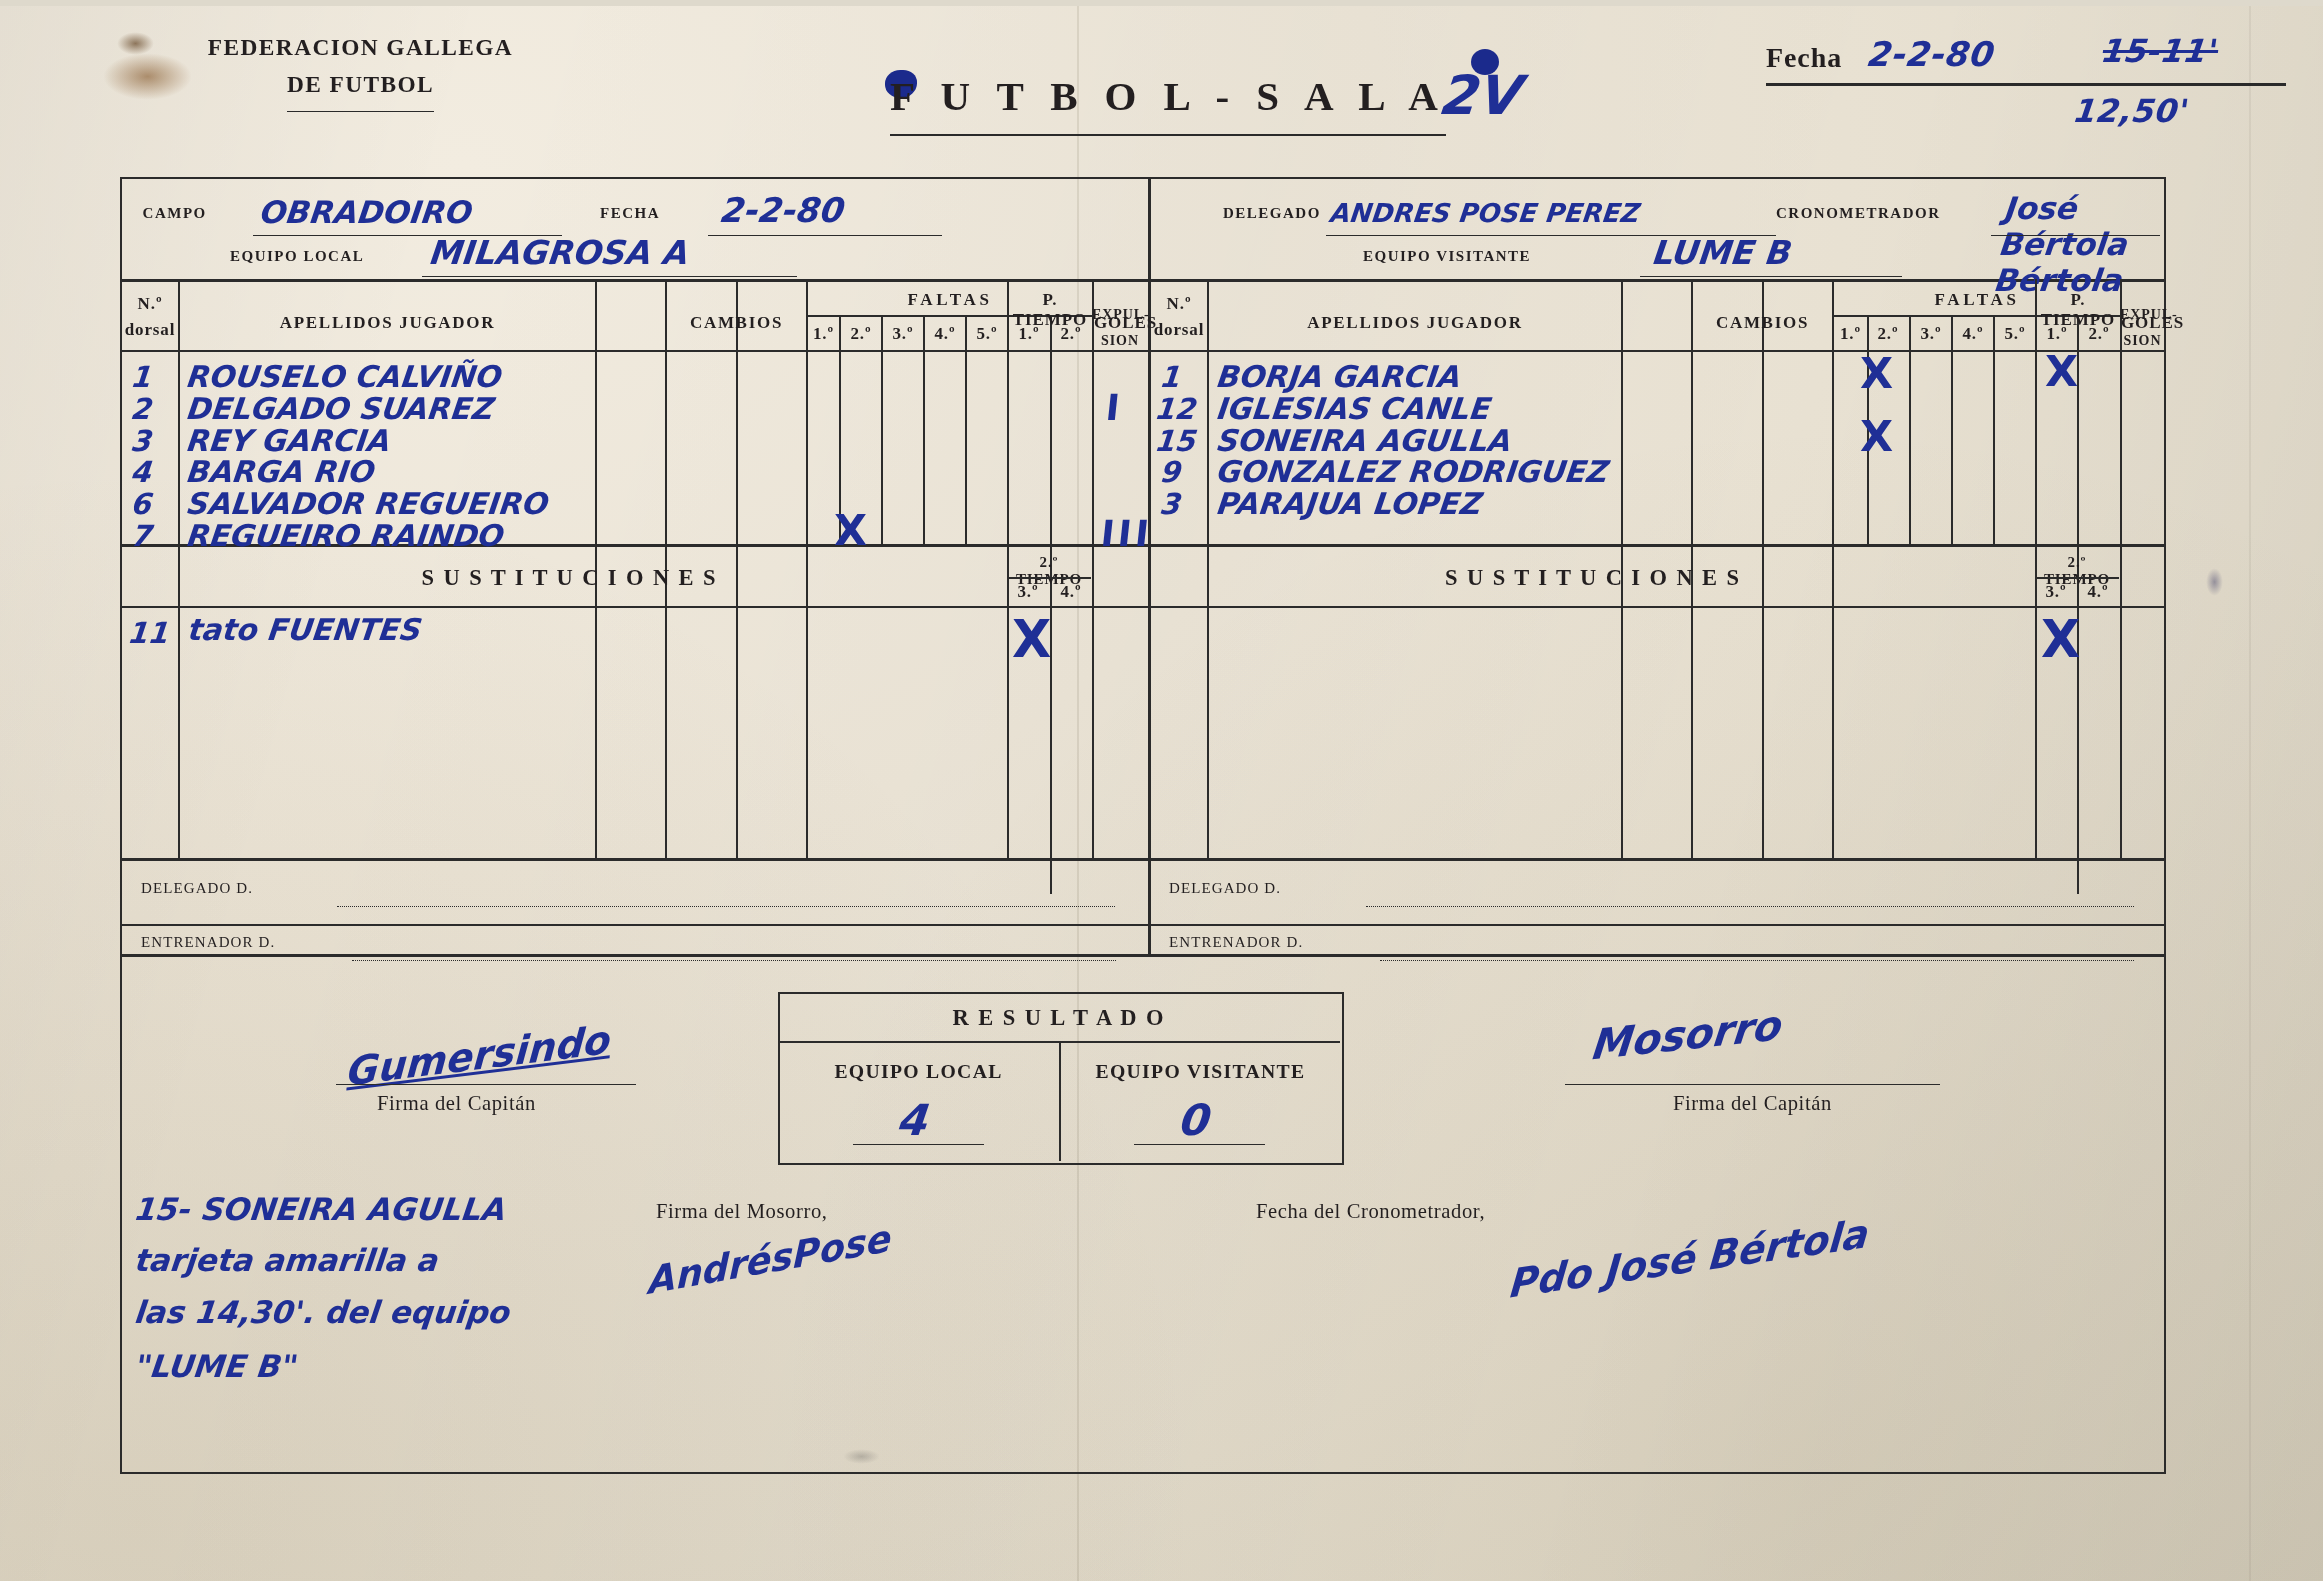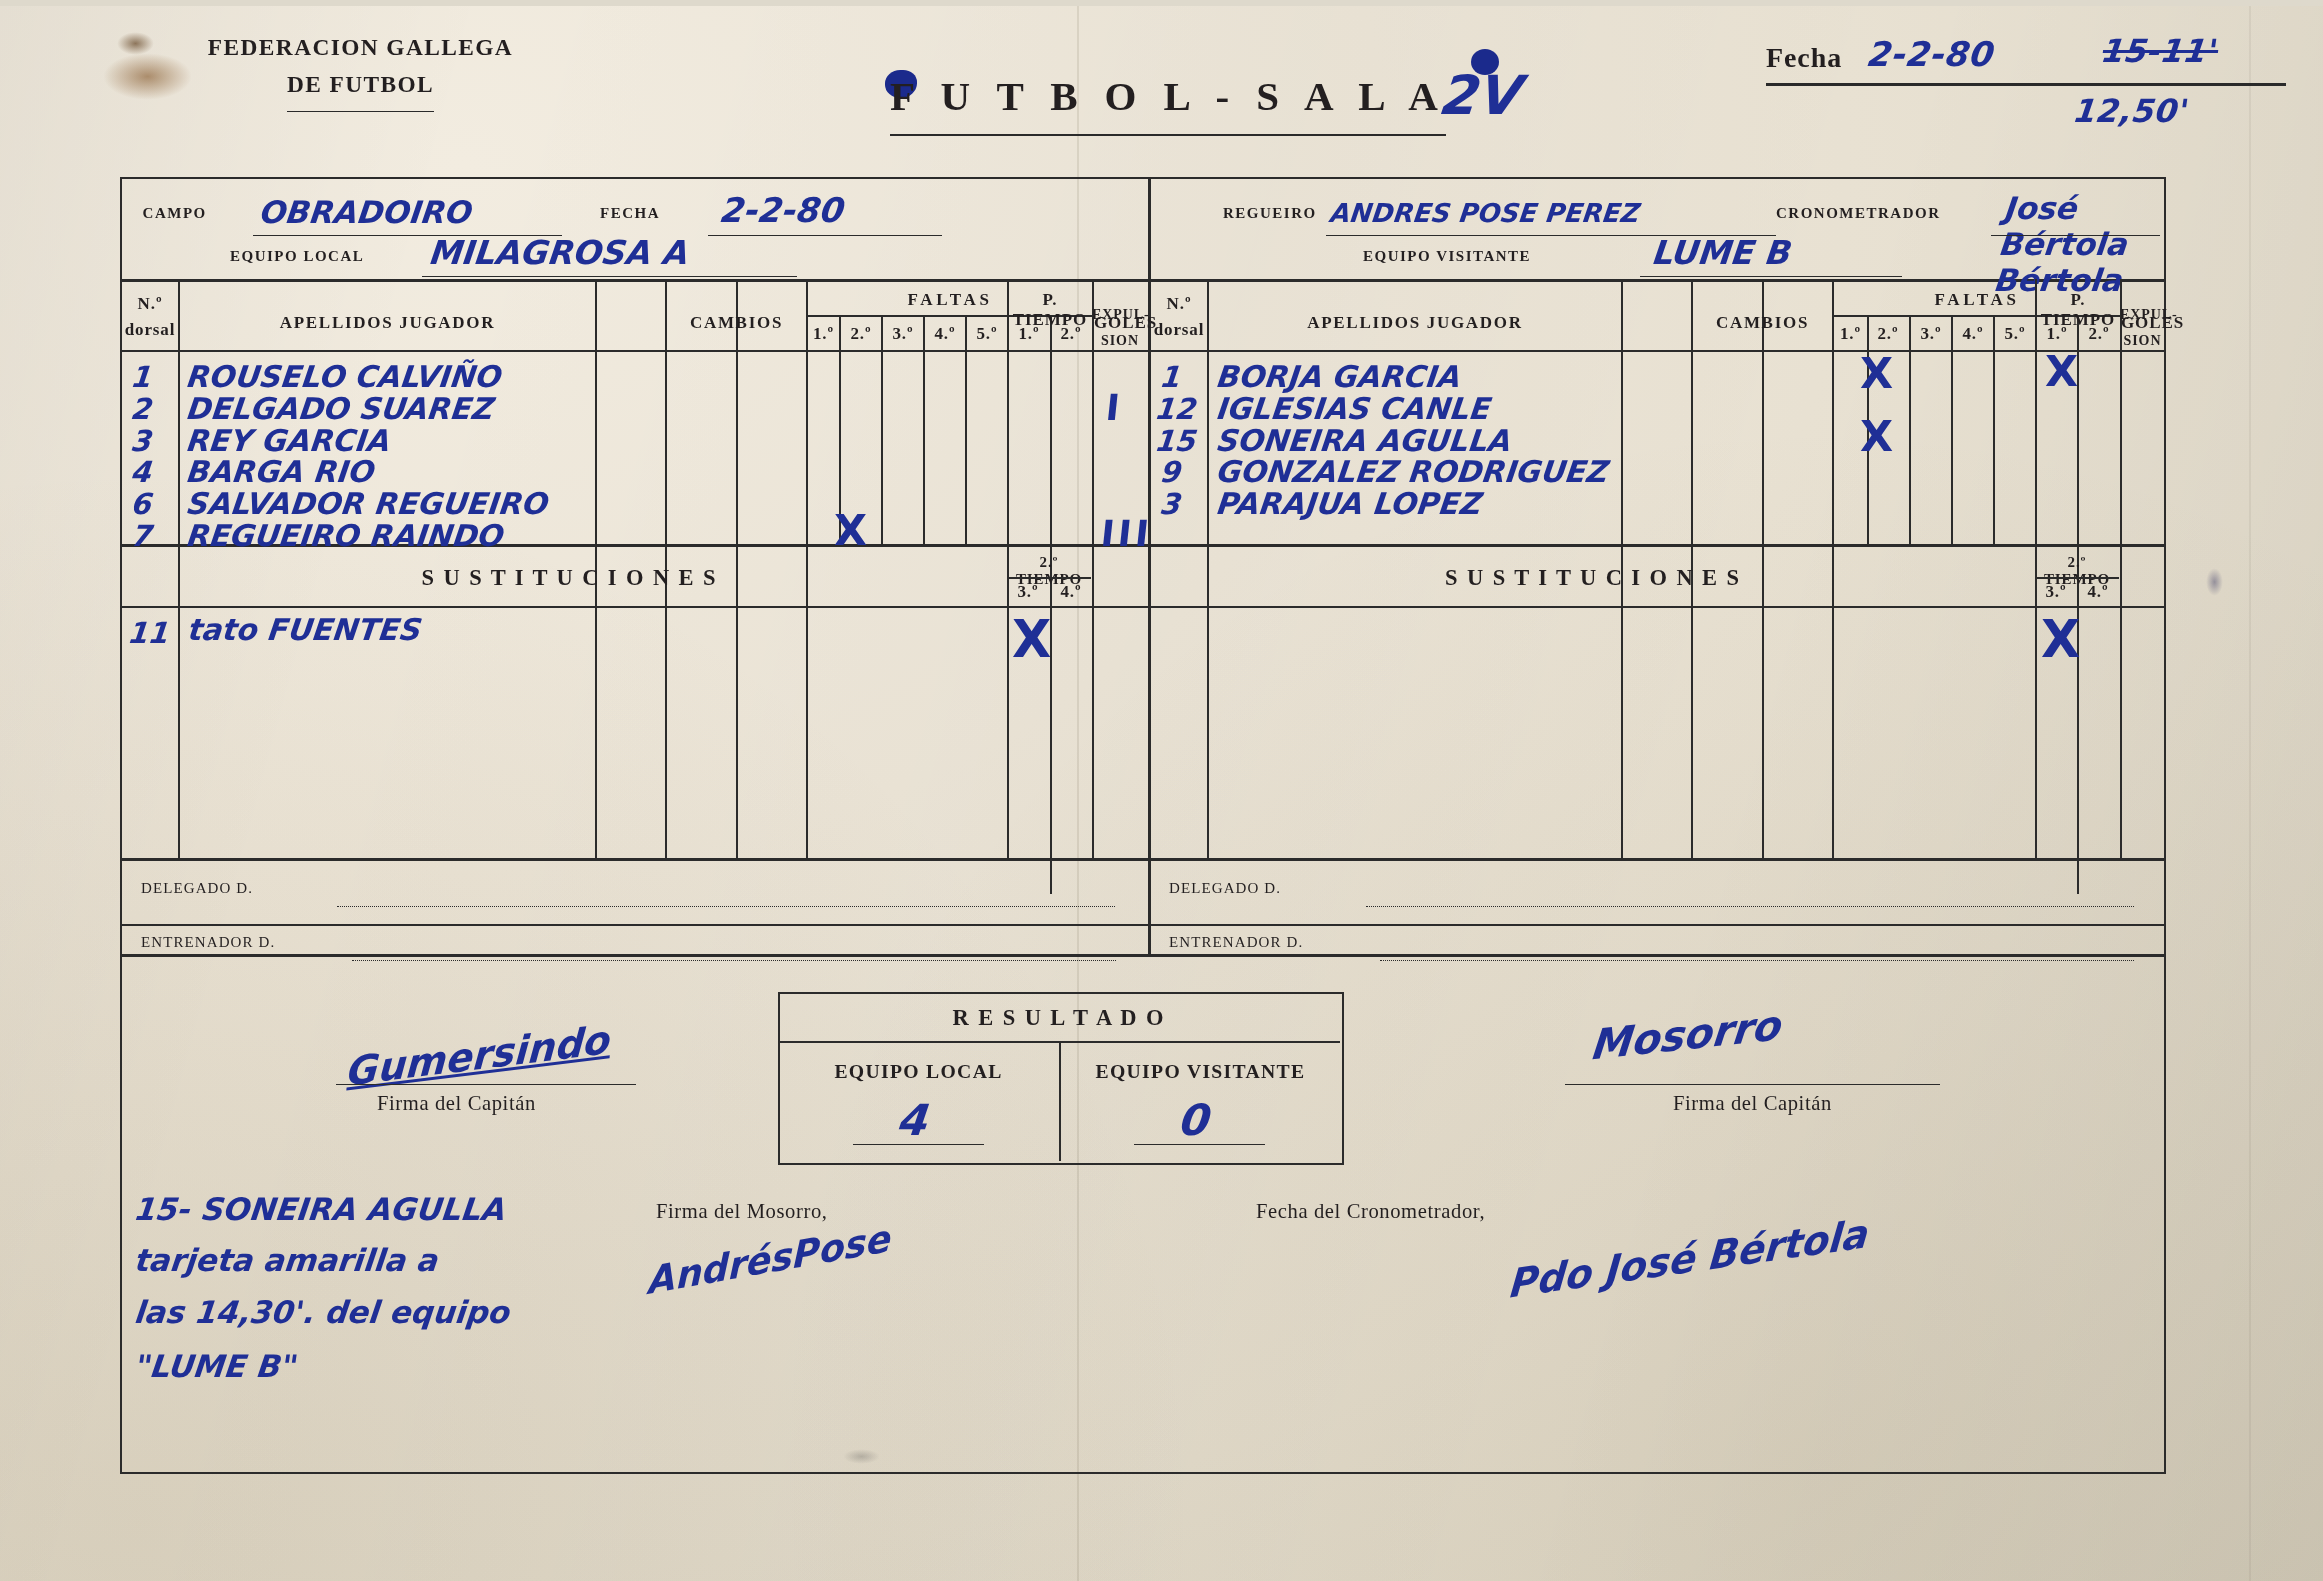--- a/index.html
+++ b/index.html
@@ -107,21 +107,21 @@
     <div class="dotline" style="left:131px;top:56px;width:309px;"></div>
 
     <div class="lbl" style="left:478px;top:26px;">FECHA</div>
     <div class="hw" style="left:600px;top:11.2px;font-size:34px;">2-2-80</div>
     <div class="dotline" style="left:586px;top:56px;width:234px;"></div>
 
     <div class="lbl" style="left:108px;top:69px;">EQUIPO LOCAL</div>
     <div class="hw" style="left:309px;top:54px;font-size:33px;">MILAGROSA A</div>
     <div class="dotline" style="left:300px;top:97px;width:375px;"></div>
 
-    <div class="lbl" style="left:1101px;top:26px;">REGUEIRO</div>
+    <div class="lbl" style="left:1101px;top:26px;">DELEGADO</div>
     <div class="hw" style="left:1209px;top:19px;font-size:26px;">ANDRES POSE PEREZ</div>
     <div class="dotline" style="left:1204px;top:56px;width:450px;"></div>
     <div class="lbl" style="left:1654px;top:26px;">CRONOMETRADOR</div>
     <div class="hw" style="left:1879px;top:11.2px;font-size:31px;">José Bértola Bértola</div>
     <div class="dotline" style="left:1869px;top:56px;width:169px;"></div>
 
     <div class="lbl" style="left:1241px;top:69px;">EQUIPO VISITANTE</div>
     <div class="hw" style="left:1532px;top:54px;font-size:33px;">LUME B</div>
     <div class="dotline" style="left:1518px;top:97px;width:262px;"></div>
 

